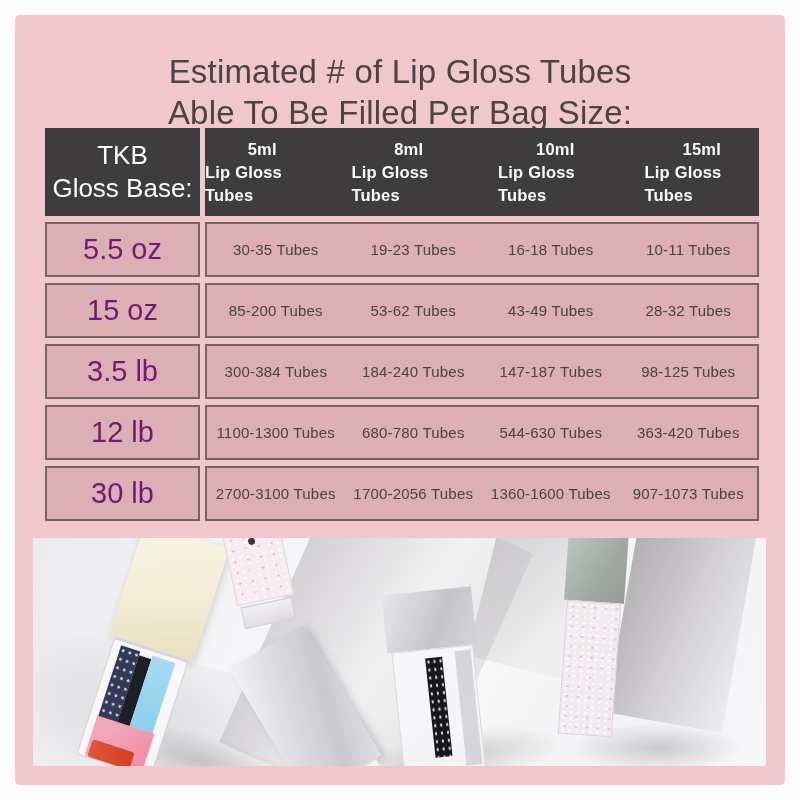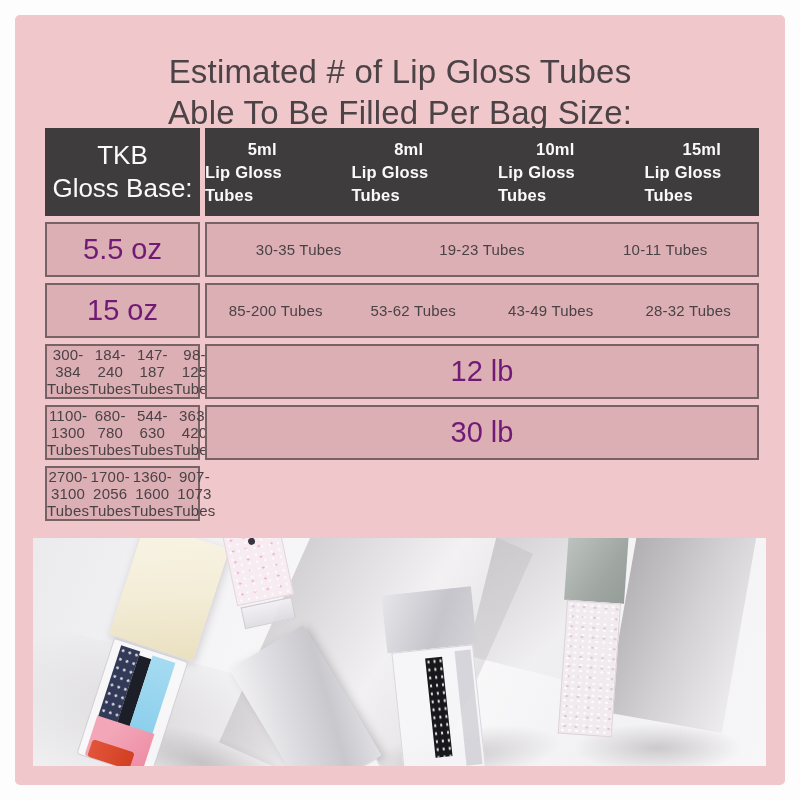--- a/index.html
+++ b/index.html
@@ -227,31 +227,33 @@
       <div class="colhead">
         <span>15ml</span>
         <span>Lip Gloss Tubes</span>
       </div>
     </div>
 
     <div class="cell rowlabel">5.5 oz</div>
     <div class="cell rowvalues">
       <span>30-35 Tubes</span>
       <span>19-23 Tubes</span>
+      <span>16-18 Tubes</span>
       <span>10-11 Tubes</span>
     </div>
 
     <div class="cell rowlabel">15 oz</div>
     <div class="cell rowvalues">
       <span>85-200 Tubes</span>
       <span>53-62 Tubes</span>
       <span>43-49 Tubes</span>
       <span>28-32 Tubes</span>
     </div>
 
+    <div class="cell rowlabel">3.5 lb</div>
     <div class="cell rowvalues">
       <span>300-384 Tubes</span>
       <span>184-240 Tubes</span>
       <span>147-187 Tubes</span>
       <span>98-125 Tubes</span>
     </div>
 
     <div class="cell rowlabel">12 lb</div>
     <div class="cell rowvalues">
       <span>1100-1300 Tubes</span>

